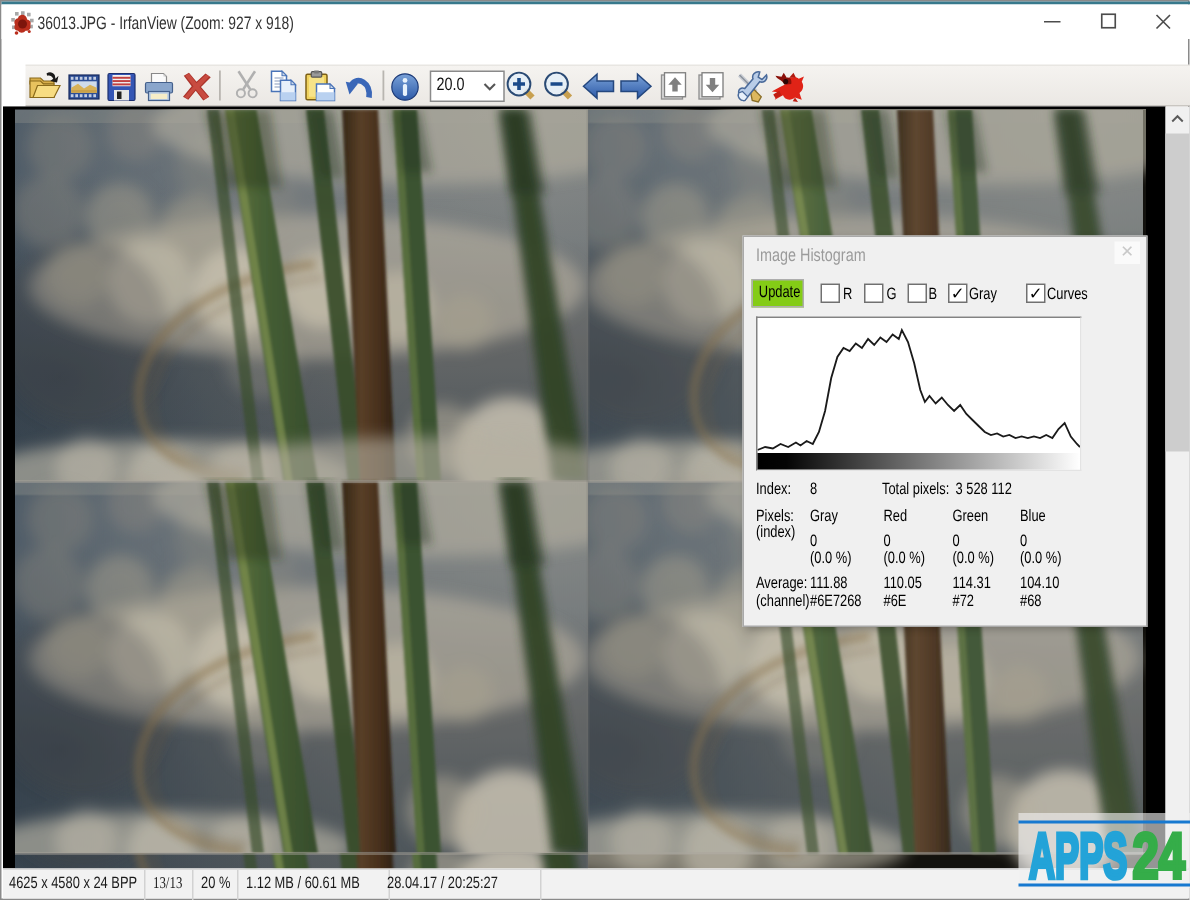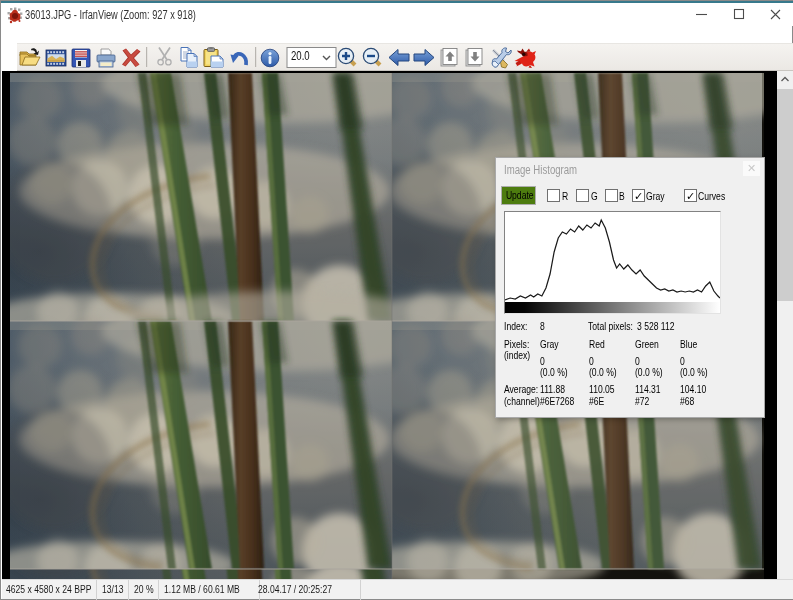--- a/index.html
+++ b/index.html
@@ -30,21 +30,21 @@
     border-right:1px solid #d2d2d2; white-space:nowrap; transform-origin:0 50%; }
   .sc span { display:inline-block; transform:scaleX(0.78); transform-origin:0 50%; }
   #dlg { position:absolute; left:494px; top:156px; width:270px; height:261px;
     background:#f0f0f0; border:1px solid #a9a9a9;
     box-shadow:2px 2px 5px rgba(0,0,0,0.25); font-size:11px; color:#000; }
   #dlgtitle { position:absolute; left:8px; top:5px; color:#9b9b9b; font-size:12px; transform:scaleX(0.8); transform-origin:0 50%; white-space:nowrap; }
   #dlgclose { position:absolute; right:4px; top:3px; width:17px; height:15px;
     color:#c9c9c9; text-align:center; line-height:15px; font-size:11px;
     background:#fafafa; }
   #updbtn { position:absolute; left:5px; top:28px; width:35px; height:19px;
-    background:#4d7c0f; border:1px solid #adadad; font-size:11px;
+    background:#84cc16; border:1px solid #adadad; font-size:11px;
     text-align:center; line-height:17px; }
   #updbtn span { display:inline-block; transform:scaleX(0.78); transform-origin:50% 50%; }
   .cb { position:absolute; top:31px; width:13px; height:13px; background:#fff;
     border:1px solid #707070; font-size:11px; line-height:12px; text-align:center; }
   .cblbl { position:absolute; top:32px; font-size:11px; transform:scaleX(0.78); transform-origin:0 50%; white-space:nowrap; }
   #histbox { position:absolute; left:8px; top:53px; width:217px; height:103px;
     background:#fff; border:1px solid #828282;
     border-right-color:#e3e3e3; border-bottom-color:#e3e3e3; }
   #gradbar { position:absolute; left:0px; bottom:0px; width:215px; height:11px;
     background:linear-gradient(to right,#000 0%,#050505 9%,#fff 100%); }
@@ -366,21 +366,21 @@
   </svg>
   </div>
   <div id="vscroll">
     <div id="vthumb"></div>
     <svg style="position:absolute;left:0;top:0" width="16" height="17" viewBox="0 0 16 17">
       <path d="M4.5,10 L8,6.5 L11.5,10" stroke="#5a5a5a" stroke-width="1.3" fill="none"></path>
     </svg>
   </div>
   <div id="statusbar">
     <div class="sc" style="left:0px; width:95px;"><span>4625 x 4580 x 24 BPP</span></div>
-    <div class="sc" style="left:96px; width:31px;"><span>13/13</span></div>
+    <div class="sc" style="left:96px; width:31px;font-family:Liberation Serif, serif;"><span>13/13</span></div>
     <div class="sc" style="left:128px; width:29px;"><span>20 %</span></div>
     <div class="sc" style="left:158px; width:100px;"><span>1.12 MB / 60.61 MB</span></div>
     <div class="sc" style="left:252px; width:107px;"><span>28.04.17 / 20:25:27</span></div>
   </div>
   <div id="dlg">
     <div id="dlgtitle">Image Histogram</div>
     <div id="dlgclose">✕</div>
     <div id="updbtn"><span>Update</span></div>
     <div class="cb" style="left:51px"></div>
       <span class="cblbl" style="left:66px">R</span>
@@ -420,13 +420,25 @@
     <div class="dt" style="left:8px;  top:237px;">(channel)</div>
     <div class="dt" style="left:44px; top:225px;">111.88</div>
     <div class="dt" style="left:93px; top:225px;">110.05</div>
     <div class="dt" style="left:139px;top:225px;">114.31</div>
     <div class="dt" style="left:184px;top:225px;">104.10</div>
     <div class="dt" style="left:44px; top:237px;">#6E7268</div>
     <div class="dt" style="left:93px; top:237px;">#6E</div>
     <div class="dt" style="left:139px;top:237px;">#72</div>
     <div class="dt" style="left:184px;top:237px;">#68</div>
   </div>
+  <div id="watermark">
+    <div id="wline1"></div>
+    <div id="wline2"></div>
+    <svg width="115" height="50" style="position:absolute;left:0;top:0">
+      <g transform="translate(7,43) scale(0.56,1)">
+        <text font-size="43" font-weight="bold" font-family="Liberation Sans" fill="#23a3d8" stroke="#23a3d8" stroke-width="2.4" vector-effect="non-scaling-stroke">APPS</text>
+      </g>
+      <g transform="translate(76,43) scale(0.73,1)">
+        <text font-size="43" font-weight="bold" font-family="Liberation Sans" fill="#35ad49" stroke="#35ad49" stroke-width="2.4" vector-effect="non-scaling-stroke">24</text>
+      </g>
+    </svg>
+  </div>
 </div>
 
 </body></html>

